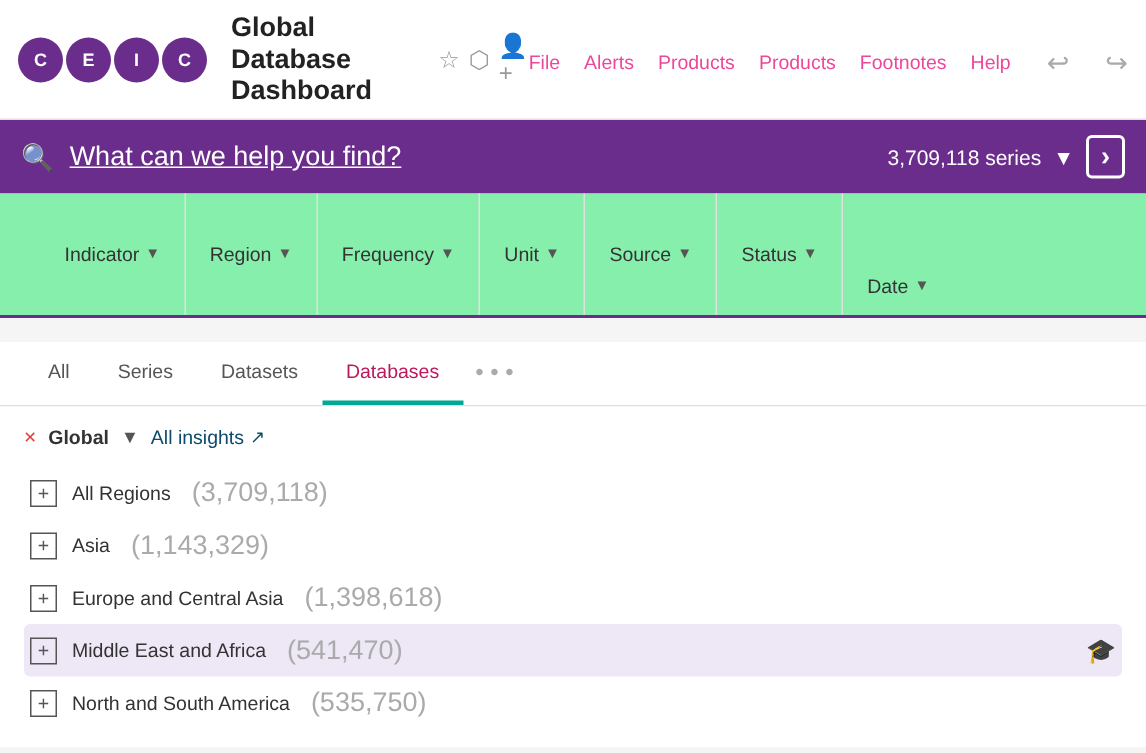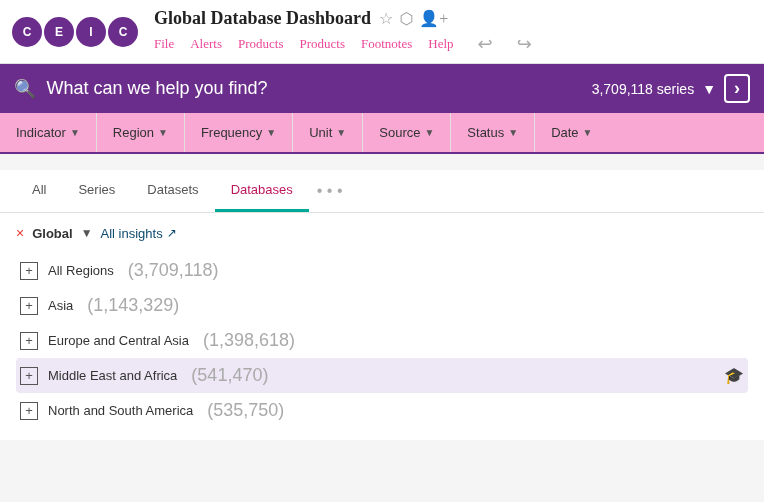--- a/index.html
+++ b/index.html
@@ -2,41 +2,41 @@
 <html><head>
   <meta charset="utf-8">
   <style>
     * { box-sizing: border-box; margin: 0; padding: 0; }
     body { font-family: -apple-system, BlinkMacSystemFont, 'Segoe UI', Arial, sans-serif; font-size: 14px; background: #f5f5f5; width: 764px; }
 
     
     .header { display: flex; align-items: center; padding: 8px 12px; background: #fff; border-bottom: 1px solid #e0e0e0; }
     .logo { display: flex; margin-right: 14px; }
     .logo-circle { width: 30px; height: 30px; border-radius: 50%; background: #6b2d8b; color: #fff; display: flex; align-items: center; justify-content: center; font-weight: bold; font-size: 12px; margin-right: 2px; }
-    .header-right { display: flex; flex-direction: column; font-family: Liberation Serif, serif; }
+    .header-right { display: flex; flex-direction: row; }
     .app-title-row { display: flex; align-items: center; gap: 8px; }
     .app-title { font-size: 18px; font-weight: 600; color: #222; }
     .title-icons { display: flex; gap: 6px; align-items: center; color: #999; font-size: 16px; }
     .nav-bar { display: flex; gap: 16px; margin-top: 4px; align-items: center; }
     .nav-item { color: #ec4899; font-size: 13px; cursor: pointer; }
     .nav-undo { color: #aaa; font-size: 18px; margin-left: 8px; }
 
     
     .search-bar { background: #6b2d8b; padding: 10px 14px; display: flex; align-items: center; justify-content: space-between; }
     .search-left { display: flex; align-items: center; gap: 10px; }
     .search-icon-wrap { color: #fff; font-size: 18px; }
-    .search-placeholder { color: #fff; font-size: 18px; font-weight: 500; }
+    .search-placeholder { color: #fff; font-size: 18px; font-weight: 500; text-decoration: underline; }
     .search-right { display: flex; align-items: center; gap: 8px; }
     .series-count { color: #fff; font-size: 14px; }
     .search-arrow { color: #fff; font-size: 18px; font-weight: bold; border: 2px solid #fff; border-radius: 4px; padding: 2px 8px; }
 
     
-    .filter-bar { display: flex; background: #f9a8d4; border-bottom: 2px solid #6b2d8b; padding: 0 0; }
+    .filter-bar { display: flex; background: #86efac; border-bottom: 2px solid #6b2d8b; padding: 0 27px; }
     .filter-item { padding: 12px 16px; color: #333; font-size: 13px; display: flex; align-items: center; gap: 4px; cursor: pointer; border-right: 1px solid #e0e0e0; }
-    .filter-item:last-child { border-right: none; }
+    .filter-item:last-child { border-right: none; margin-top: 42px; }
     .chevron { font-size: 10px; color: #555; }
 
     
     .tabs-bar { display: flex; align-items: flex-end; background: #fff; padding: 0 16px; border-bottom: 1px solid #e0e0e0; margin-top: 16px; }
     .tab { padding: 12px 16px; font-size: 13px; color: #555; cursor: pointer; border-bottom: 3px solid transparent; }
     .tab.active { color: #be185d; border-bottom: 3px solid #00a896; font-weight: 500; }
     .tab-more { padding: 12px 8px; color: #aaa; cursor: pointer; font-size: 16px; }
 
     
     .content { background: #fff; padding: 12px 16px; }

